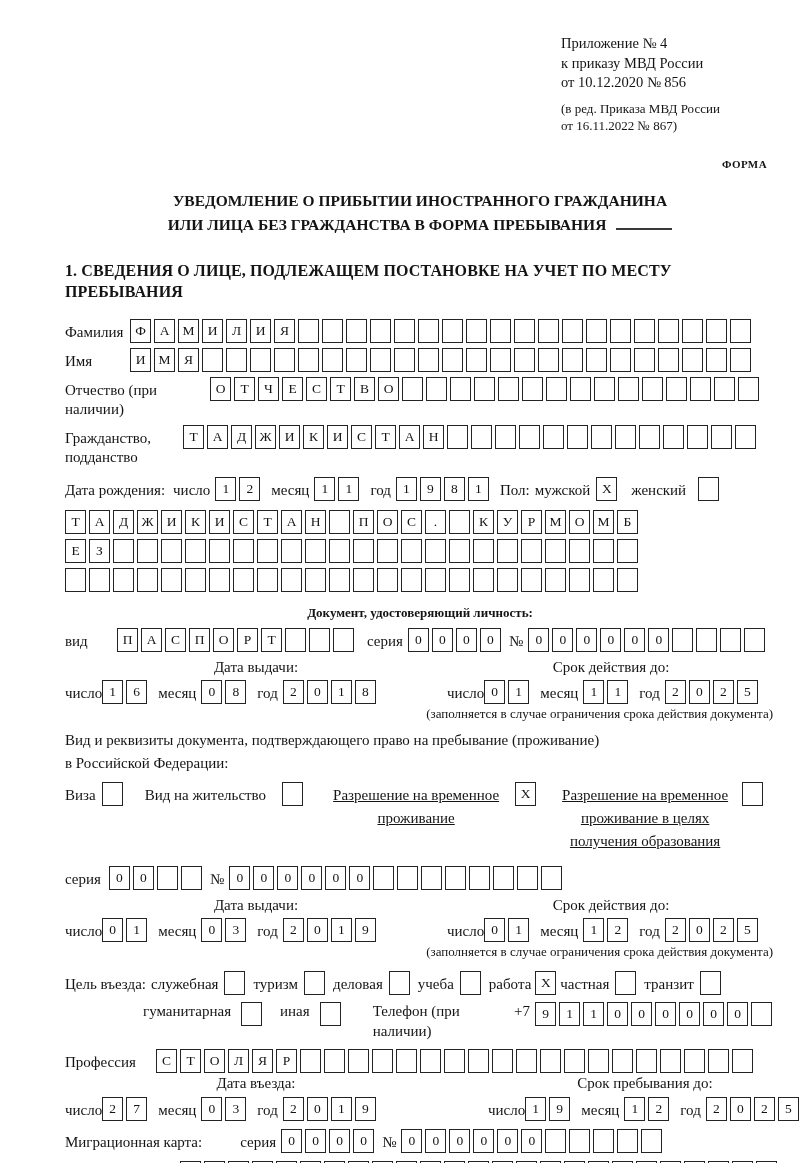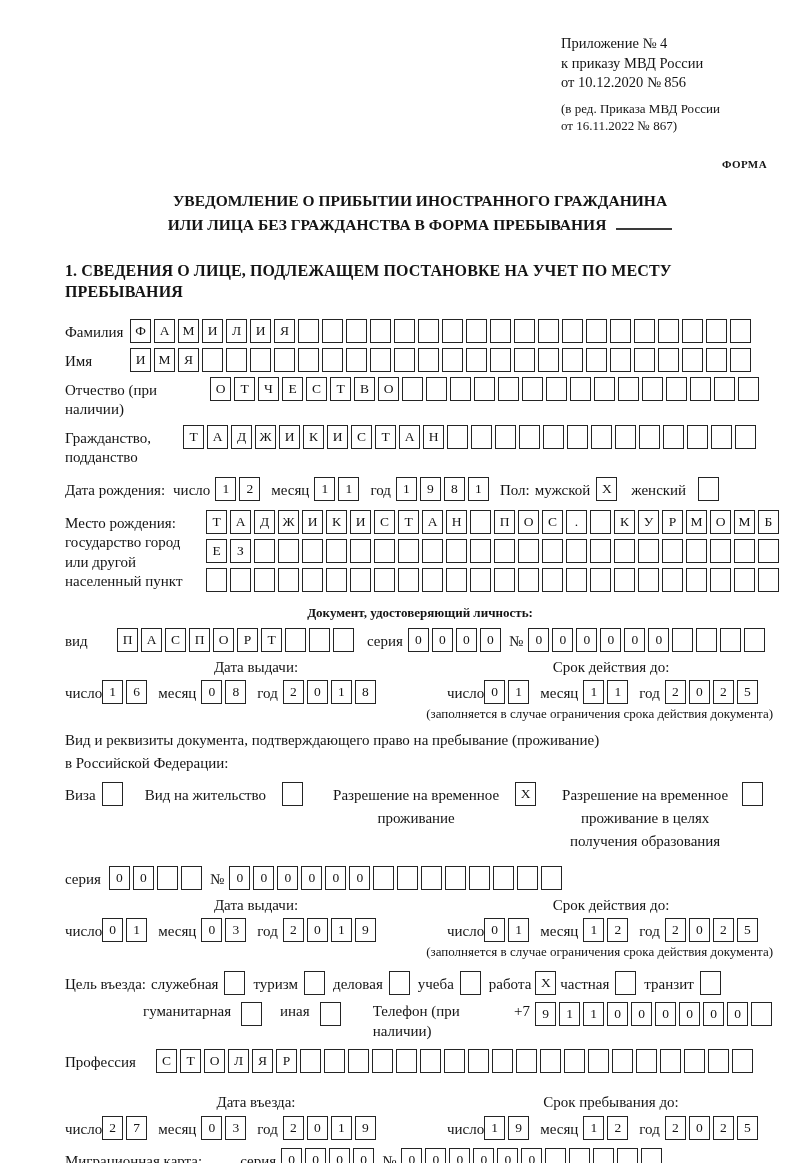--- a/index.html
+++ b/index.html
@@ -43,21 +43,21 @@
   .dg-left{width:382px;flex:none;}
   .dg-right{flex:1;}
   .dg-head{text-align:center;margin-bottom:3px;}
   .dg-line{display:flex;align-items:flex-start;}
   .dg-line .t{flex:none;padding-top:4px;}
   .note{font-size:13px;text-align:right;margin-top:2px;margin-right:2px;}
 
   .introl{margin-top:8px;}
   .opts{margin-top:8px;align-items:flex-start;}
   .opt-label{flex:none;padding-top:4px;text-align:right;}
-  .wrapc{text-align:center;line-height:1.55;padding-top:2px;}
+  .wrapc{text-align:center;line-height:1.55;padding-top:2px;text-decoration:underline;}
 
   .purpose{margin-top:10px;align-items:flex-start;}
   .purpose .t{flex:none;padding-top:4px;}
   .purpose2{margin-top:7px;align-items:flex-start;padding-left:78px;}
 </style>
 </head>
 <body>
 
 <div class="page">
 
@@ -226,21 +226,20 @@
     <span class="cells cb">
         <span class="cell">X</span>
       </span>
     <span class="lbl" style="margin-left:14px;">женский</span>
     <span class="cells cb" style="margin-left:12px;">
         <span class="cell"></span>
       </span>
   </div>
 
   <div class="row" style="margin-top:9px;">
-    <div class="lbl" style="width:141px;">Место рождения: государство город или другой населенный пункт</div>
     <div class="cellrows">
       <div class="cells">
           <span class="cell">Т</span>
           <span class="cell">А</span>
           <span class="cell">Д</span>
           <span class="cell">Ж</span>
           <span class="cell">И</span>
           <span class="cell">К</span>
           <span class="cell">И</span>
           <span class="cell">С</span>
@@ -580,21 +579,21 @@
         <span class="cell"></span>
         <span class="cell"></span>
         <span class="cell"></span>
         <span class="cell"></span>
         <span class="cell"></span>
         <span class="cell"></span>
         <span class="cell"></span>
       </div>
   </div>
 
-  <div class="dates" style="margin-top:20px;">
+  <div class="dates" style="margin-top:1px;gap:41px;">
     <div class="dg-left">
       <div class="dg-head">Дата въезда:</div>
       <div class="dg-line">
         <span class="t">число</span>
         <span class="cells">
             <span class="cell">2</span>
             <span class="cell">7</span>
           </span>
         <span class="t ml">месяц</span>
         <span class="cells ms">

